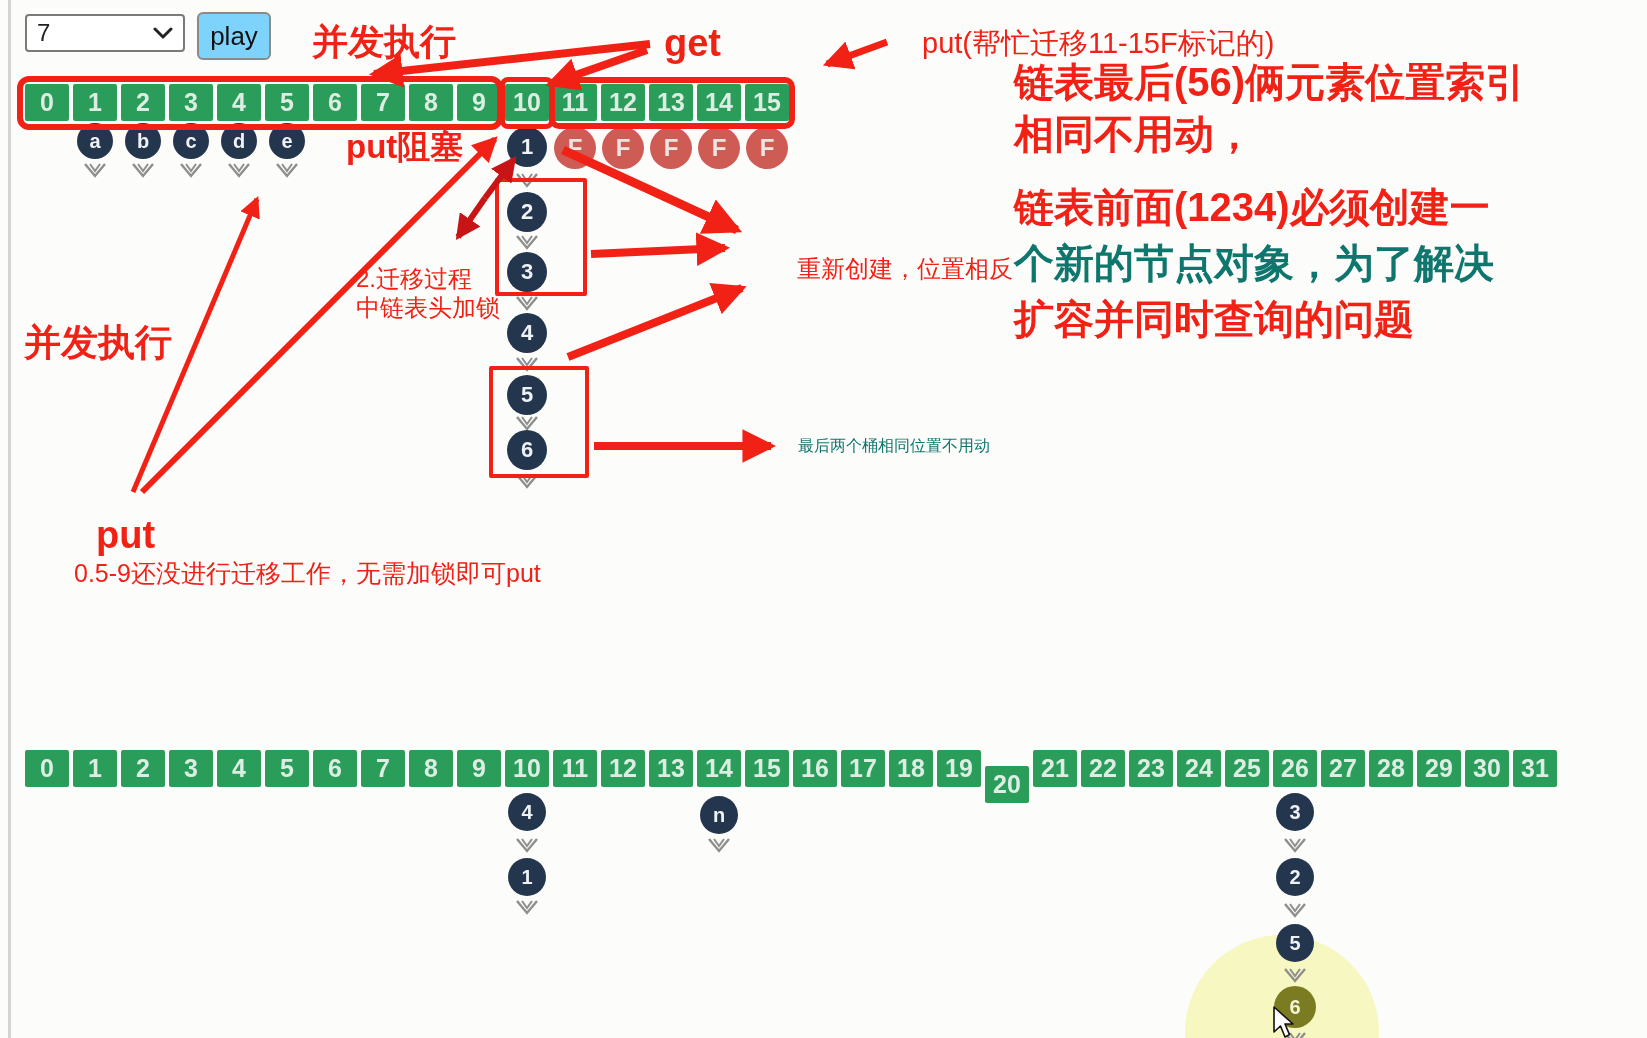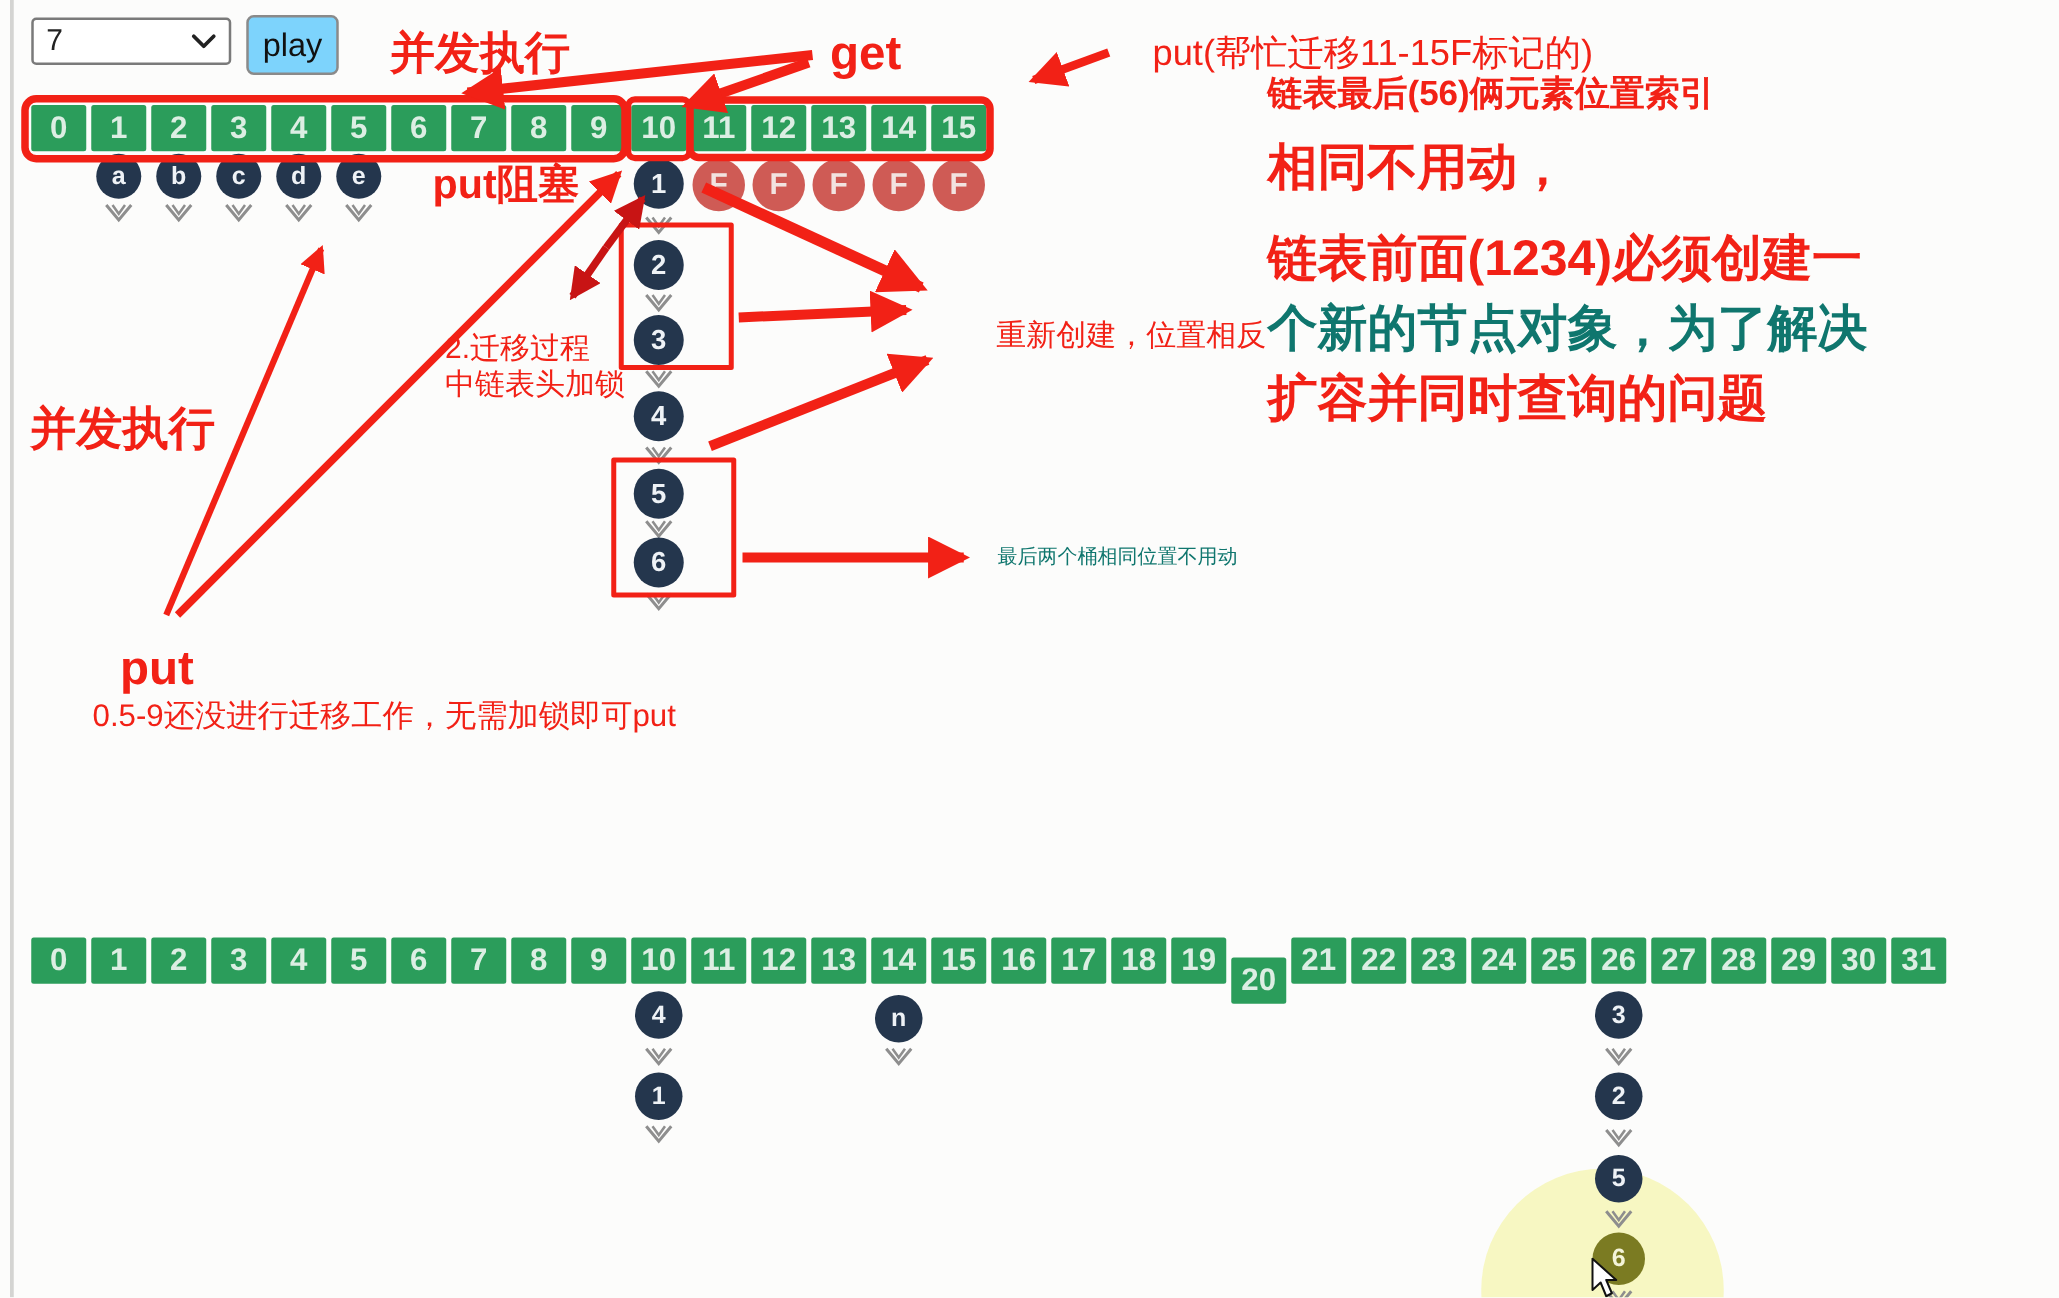--- a/index.html
+++ b/index.html
@@ -193,21 +193,21 @@
         </svg></div>
       <div class="halo" style="left: 1185px; top: 935px; width: 194px; height: 194px; background: rgb(247, 247, 194);"></div>
       <div class="node" style="left: 1274px; top: 986px; width: 42px; height: 42px; background: rgb(123, 123, 34); color: rgb(244, 244, 216); font-size: 20px;">6</div>
       <div class="chev" style="left: 1282px; top: 1031px;"><svg width="26" height="17" viewBox="0 0 26 17">
           <polyline points="3,2 13,14 23,2" fill="none" stroke="#8e8e8e" stroke-width="2.4"></polyline>
           <polyline points="8,2 13,9 18,2" fill="none" stroke="#8e8e8e" stroke-width="2"></polyline>
         </svg></div>
       <div class="ann" style="left: 312px; top: 20px; font-size: 36px; color: rgb(242, 33, 22); font-weight: bold;">并发执行</div>
       <div class="ann" style="left: 664px; top: 20px; font-size: 38px; color: rgb(242, 33, 22); font-weight: bold;">get</div>
       <div class="ann" style="left: 891px; top: 26px; font-size: 29px; color: rgb(242, 33, 22); font-weight: normal; margin-left: 31px;">put(帮忙迁移11-15F标记的)</div>
-      <div class="ann" style="left: 1014px; top: 58px; font-size: 28px; color: rgb(242, 33, 22); font-weight: bold;">链表最后(56)俩元素位置索引</div>
+      <div class="ann" style="left: 1014px; top: 58px; font-size: 40px; color: rgb(242, 33, 22); font-weight: bold;">链表最后(56)俩元素位置索引</div>
       <div class="ann" style="left: 1014px; top: 110px; font-size: 40px; color: rgb(242, 33, 22); font-weight: bold;">相同不用动，</div>
       <div class="ann" style="left: 1014px; top: 183px; font-size: 40px; color: rgb(242, 33, 22); font-weight: bold;">链表前面(1234)必须创建一</div>
       <div class="ann" style="left: 1014px; top: 239px; font-size: 40px; color: #0f766e; font-weight: bold;">个新的节点对象，为了解决</div>
       <div class="ann" style="left: 1014px; top: 295px; font-size: 40px; color: rgb(242, 33, 22); font-weight: bold;">扩容并同时查询的问题</div>
       <div class="ann" style="left: 346px; top: 127px; font-size: 33px; color: rgb(242, 33, 22); font-weight: bold;">put阻塞</div>
       <div class="ann" style="left: 356px; top: 264px; font-size: 24px; color: rgb(242, 33, 22); font-weight: normal;">2.迁移过程
 中链表头加锁</div>
       <div class="ann" style="left: 757px; top: 254px; font-size: 24px; color: rgb(242, 33, 22); font-weight: normal; margin-left: 40px;">重新创建，位置相反</div>
       <div class="ann" style="left: 798px; top: 436px; font-size: 16px; color: #0f766e; font-weight: normal;">最后两个桶相同位置不用动</div>
       <div class="ann" style="left: 24px; top: 320px; font-size: 37px; color: rgb(242, 33, 22); font-weight: bold;">并发执行</div>

